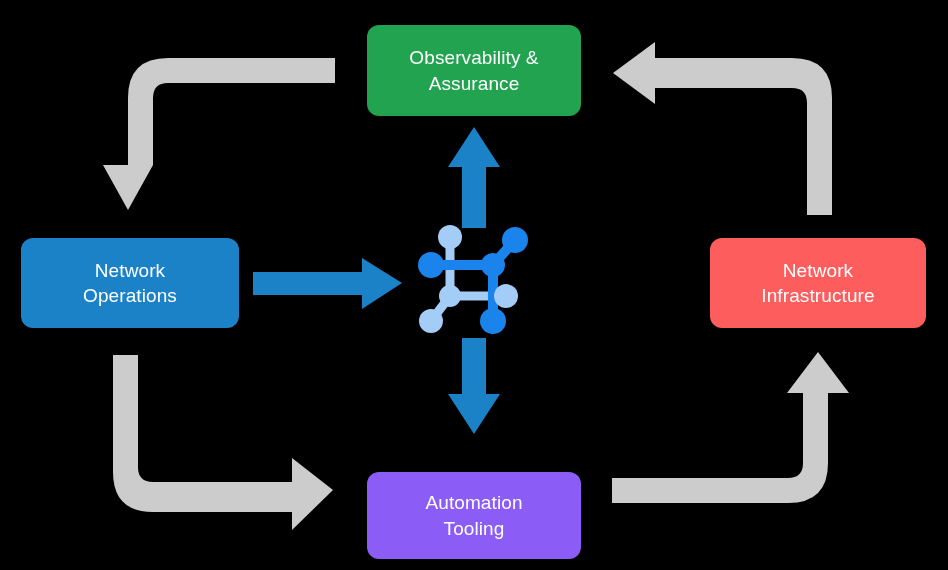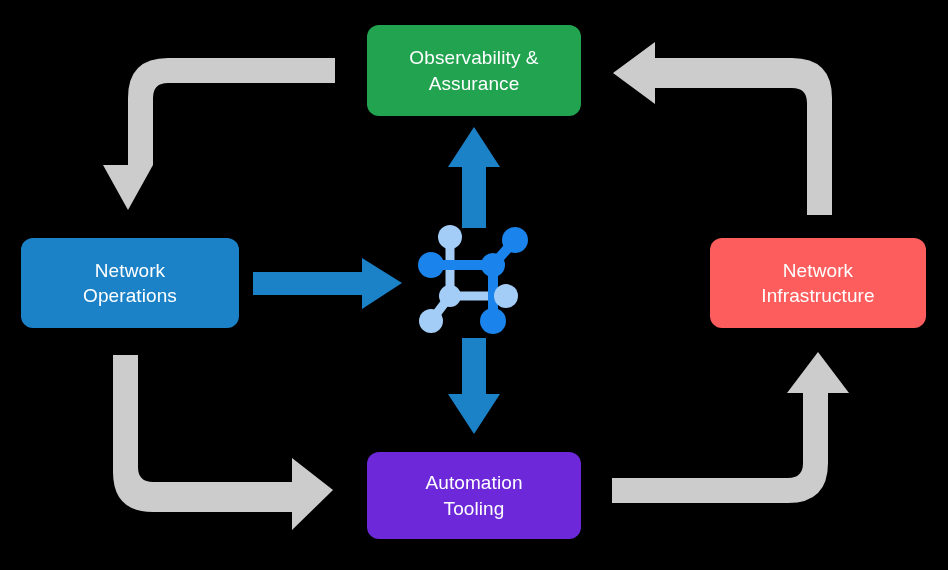--- a/index.html
+++ b/index.html
@@ -148,18 +148,18 @@
   <div class="node-box" id="box-network-operations" style="background: rgb(27, 130, 200); color: rgb(255, 255, 255);">
     <span>Network
 Operations</span>
   </div>
 
   <div class="node-box" id="box-network-infrastructure" style="background: rgb(253, 93, 93); color: rgb(255, 255, 255);">
     <span>Network
 Infrastructure</span>
   </div>
 
-  <div class="node-box" id="box-automation-tooling" style="background: #6d28d9; color: rgb(255, 255, 255);">
+  <div class="node-box" id="box-automation-tooling" style="background: #8b5cf6; color: rgb(255, 255, 255); margin-top: 20px;">
     <span>Automation
 Tooling</span>
   </div>
 
 </div>
 
 </body></html>

